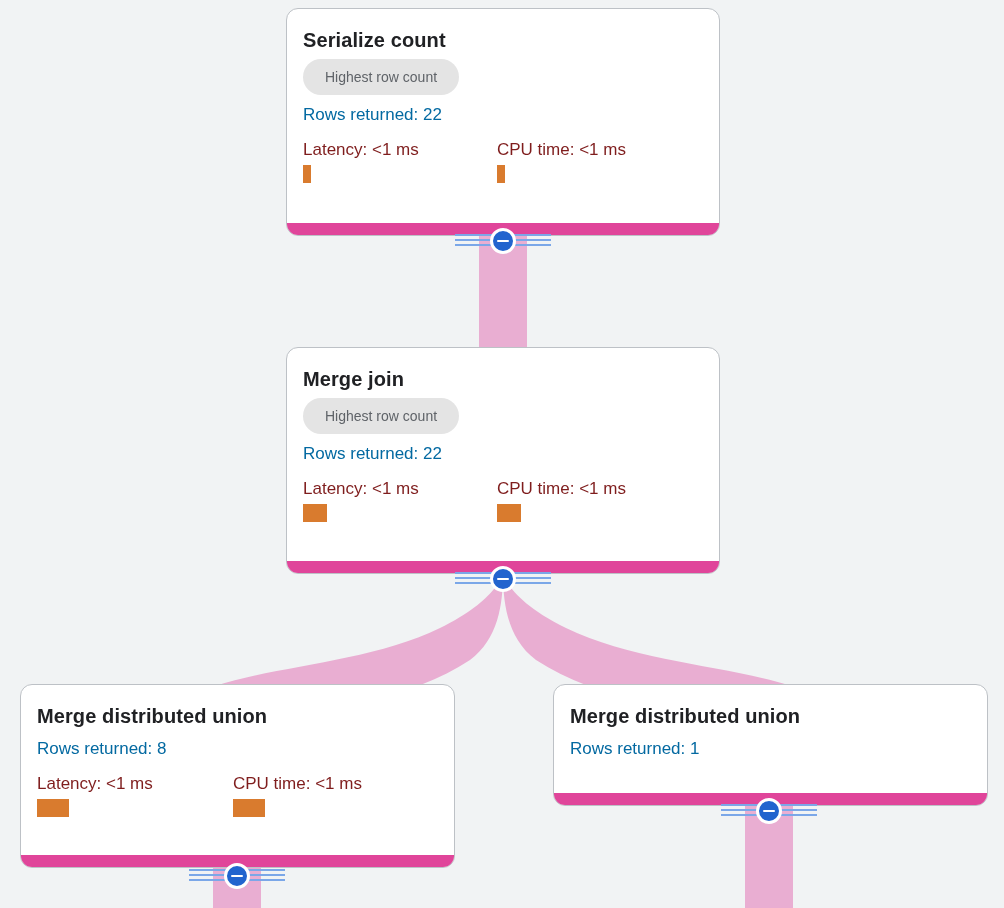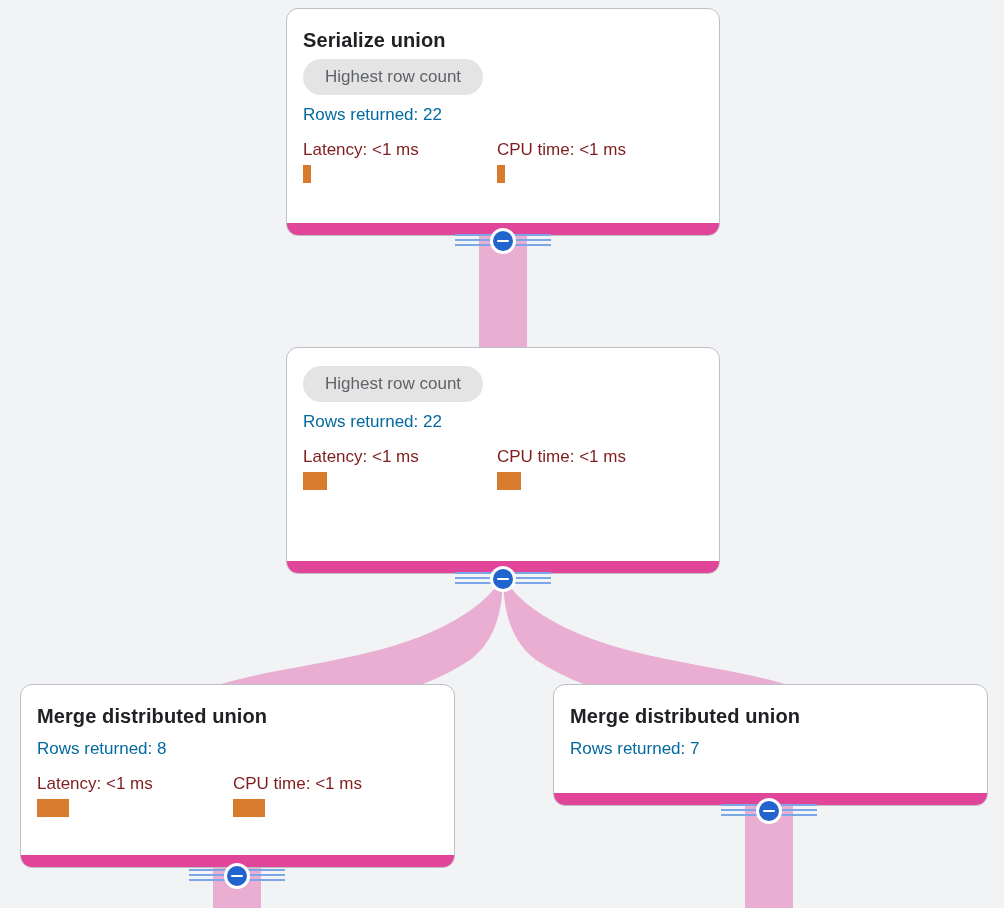--- a/index.html
+++ b/index.html
@@ -56,21 +56,21 @@
     margin: 0 0 6px 0;
     white-space: nowrap;
   }
   .badge-row {
     margin: 0 0 4px 0;
   }
   .node-badge {
     display: inline-block;
     background: #E4E4E4;
     color: #5F6368;
-    font-size: 17px;
+    font-size: 14px;
     line-height: 20px;
     padding: 8px 22px;
     border-radius: 18px;
     white-space: nowrap;
   }
   .node-rows {
     font-size: 17px;
     color: #0369a1;
     line-height: 22px;
     margin: 9px 0 0 0;
@@ -223,41 +223,42 @@
              C 726 665, 636 662, 566 628
              C 508 600, 503 573, 503 573
              Z"></path>
 
     <rect x="213" y="868" width="48" height="40" fill="#E9AED2"></rect>
     <rect x="745" y="804" width="48" height="104" fill="#E9AED2"></rect>
   </svg>
 
   <div class="node-card" id="node-serialize-result">
     <div class="node-body">
-      <div class="node-title">Serialize union</div>
+      <div class="node-title">Serialize count</div>
       <div class="badge-row">
         <span class="node-badge">Highest row count</span>
       </div>
       <div class="node-rows">Rows returned: 22</div>
       <div class="metrics-row">
         <div class="metric">
           <div class="metric-label">Latency: &lt;1 ms</div>
           <div class="metric-bar"></div>
         </div>
         <div class="metric">
           <div class="metric-label">CPU time: &lt;1 ms</div>
           <div class="metric-bar"></div>
         </div>
       </div>
     </div>
     <div class="bottom-bar"></div>
   </div>
 
   <div class="node-card" id="node-merge-join">
     <div class="node-body">
+      <div class="node-title">Merge join</div>
       <div class="badge-row">
         <span class="node-badge">Highest row count</span>
       </div>
       <div class="node-rows">Rows returned: 22</div>
       <div class="metrics-row">
         <div class="metric">
           <div class="metric-label">Latency: &lt;1 ms</div>
           <div class="metric-bar"></div>
         </div>
         <div class="metric">
@@ -283,21 +284,21 @@
           <div class="metric-bar"></div>
         </div>
       </div>
     </div>
     <div class="bottom-bar"></div>
   </div>
 
   <div class="node-card" id="node-merge-distributed-union-right">
     <div class="node-body">
       <div class="node-title">Merge distributed union</div>
-      <div class="node-rows">Rows returned: 7</div>
+      <div class="node-rows">Rows returned: 1</div>
     </div>
     <div class="bottom-bar"></div>
   </div>
 
   <div class="collapse-toggle" id="toggle-serialize-result">
     <div class="toggle-lines">
       <span></span>
         <span></span>
         <span></span>
     </div>

